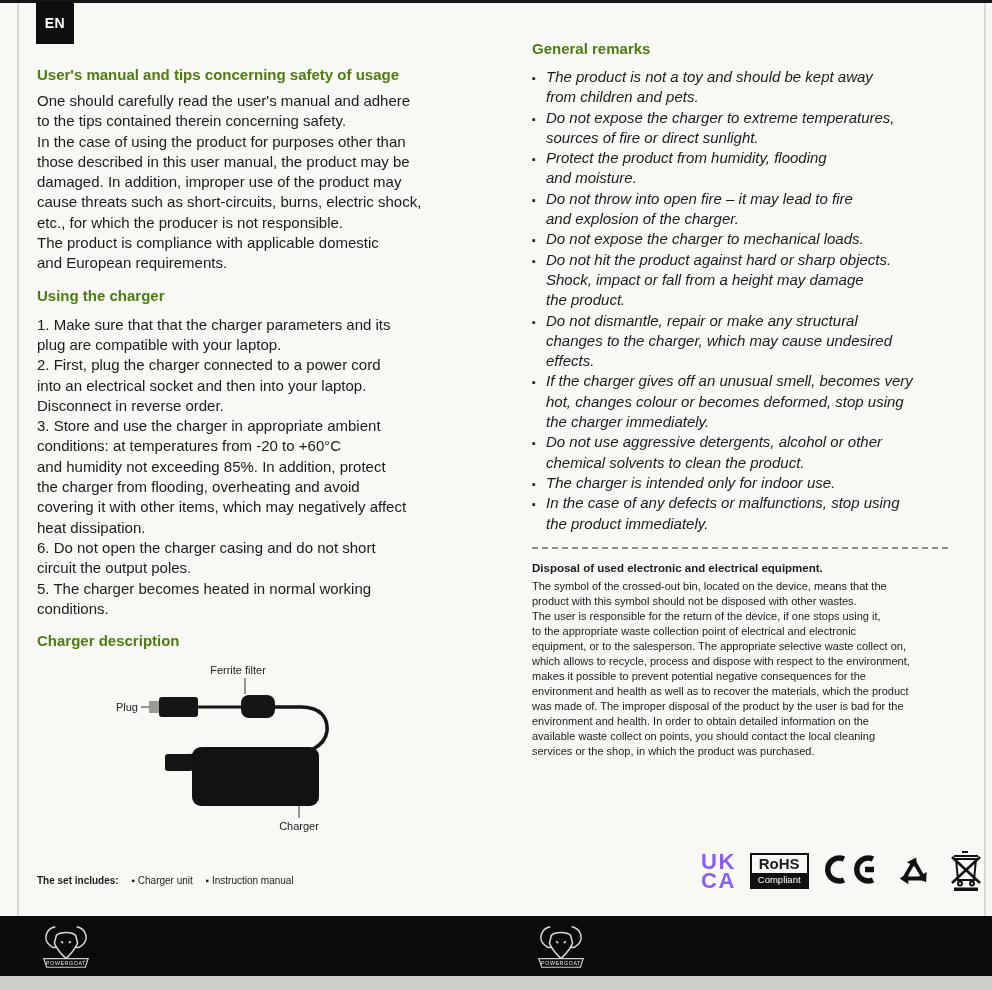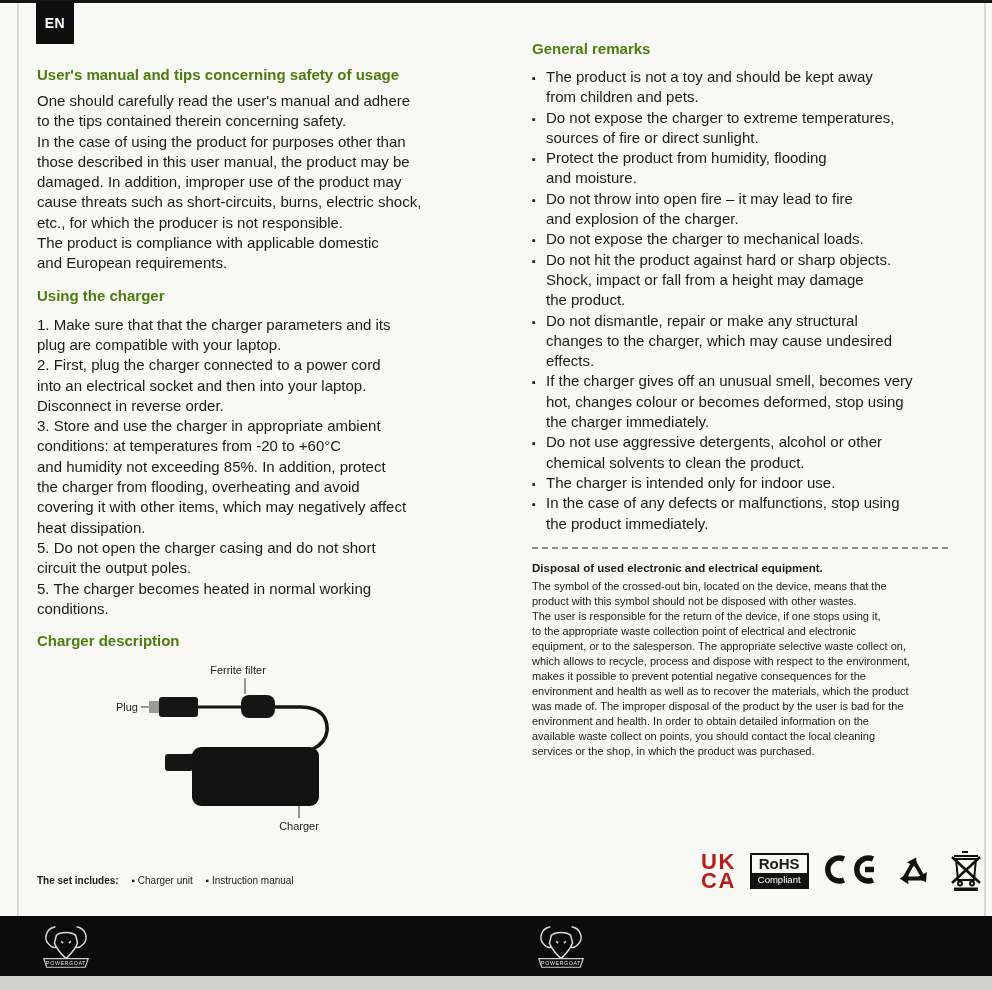--- a/index.html
+++ b/index.html
@@ -37,38 +37,38 @@
   .diagram { position:relative; width:430px; height:186px; margin-top:4px; }
   .diagram svg text { font:11px "Liberation Sans", sans-serif; fill:#222; }
 
   
   .set-line { font-size:10px; margin-top:25px; }
   .set-line b { font-weight:bold; }
   .inc { margin-left:10px; }
   .inc::before { content:"▪ "; font-size:10px; }
 
   
-  .bullets { list-style:none; margin:10px 0 0; padding:0; }
+  .bullets { list-style:none; margin:10px 0 0; padding:0;font-style:italic; }
   .bullets li {
     position:relative; padding-left:14px;
     font-size:15px; line-height:20.3px; white-space:pre-line;
   }
   .bullets li::before { content:"▪"; position:absolute; left:0; top:1px; font-size:11px; }
 
   .dashes { border-top:2px dashed #8c8c8c; margin-top:13px; width:416px; }
 
   .disposal-heading { font-size:11.5px; font-weight:bold; margin-top:13px; }
   .disposal-body { font-size:11px; line-height:15px; margin-top:5px; width:424px; }
 
   
   .marks {
     position:absolute; left:701px; top:846px;
     display:flex; align-items:center; gap:14px; height:50px;
   }
-  .ukca { font-weight:bold; font-size:22px; line-height:19px; letter-spacing:1.5px; color:#b91c1c; }
+  .ukca { font-weight:bold; font-size:22px; line-height:19px; letter-spacing:1.5px; color:#8b5cf6; }
   .rohs { border:2.5px solid #111; text-align:center; background:#f8f8f5; }
   .rohs-title { font-weight:bold; font-size:15px; padding:0 7px; line-height:18px; }
   .rohs-sub { background:#111; color:#fff; font-size:9.5px; padding:1px 4px 2px; line-height:11px; }
 
   
   .footer { position:absolute; left:0; top:916px; width:992px; height:60px; background:#0b0b0b; }
   .goat-logo { position:absolute; top:5px; }
   .goat-logo.one { left:38px; }
   .goat-logo.two { left:533px; }
   .goat-logo svg text { font:5.5px "Liberation Sans", sans-serif; letter-spacing:.6px; }
@@ -102,21 +102,21 @@
 plug are compatible with your laptop.</p>
       <p class="pre">2. First, plug the charger connected to a power cord
 into an electrical socket and then into your laptop.
 Disconnect in reverse order.</p>
       <p class="pre">3. Store and use the charger in appropriate ambient
 conditions: at temperatures from -20 to +60°C
 and humidity not exceeding 85%. In addition, protect
 the charger from flooding, overheating and avoid
 covering it with other items, which may negatively affect
 heat dissipation.</p>
-      <p class="pre">5. Do not open the charger casing and do not short
+      <p class="pre">6. Do not open the charger casing and do not short
 circuit the output poles.</p>
       <p class="pre">5. The charger becomes heated in normal working
 conditions.</p>
     </div>
 
     <h2 class="heading-gap">Charger description</h2>
 
     <div class="diagram">
       <svg width="430" height="186" viewBox="0 0 430 186">
 

